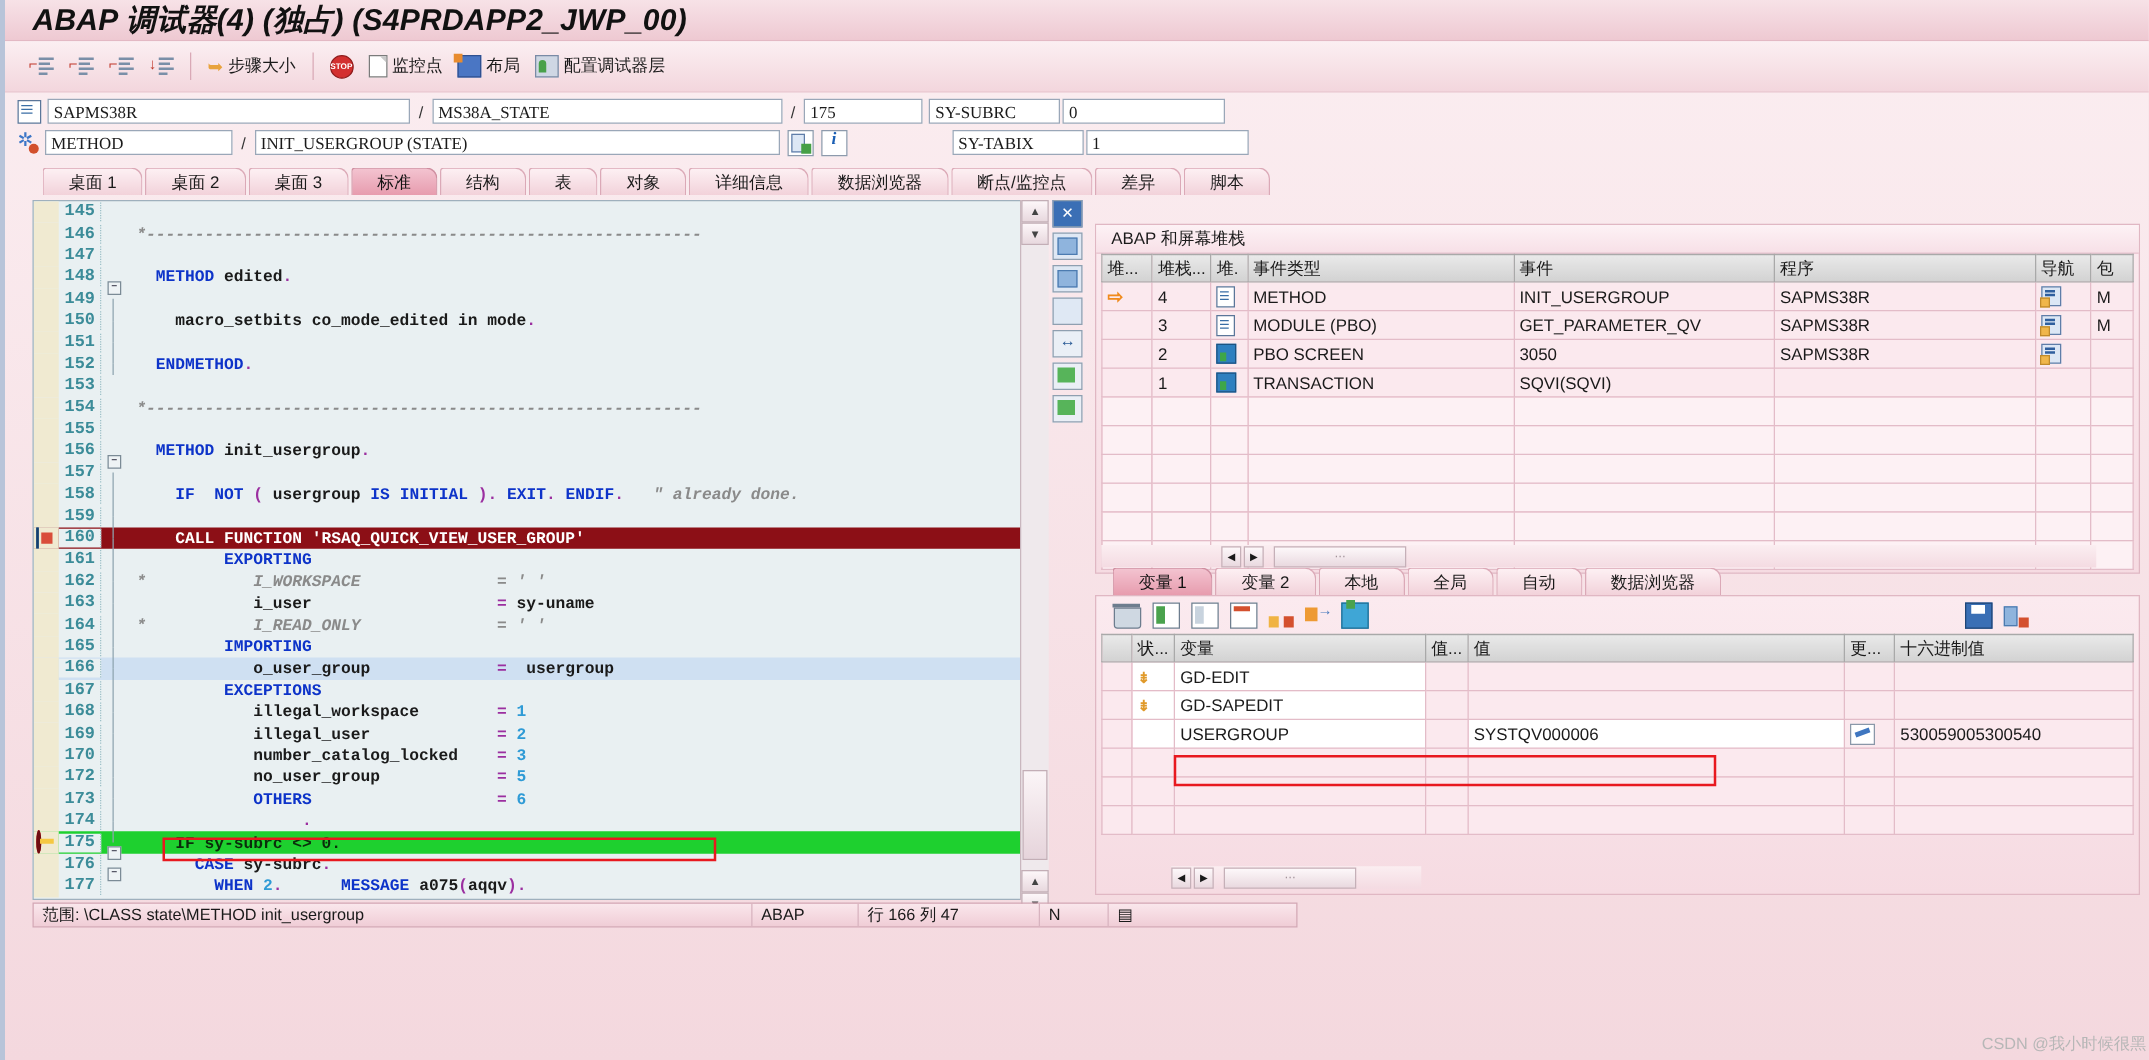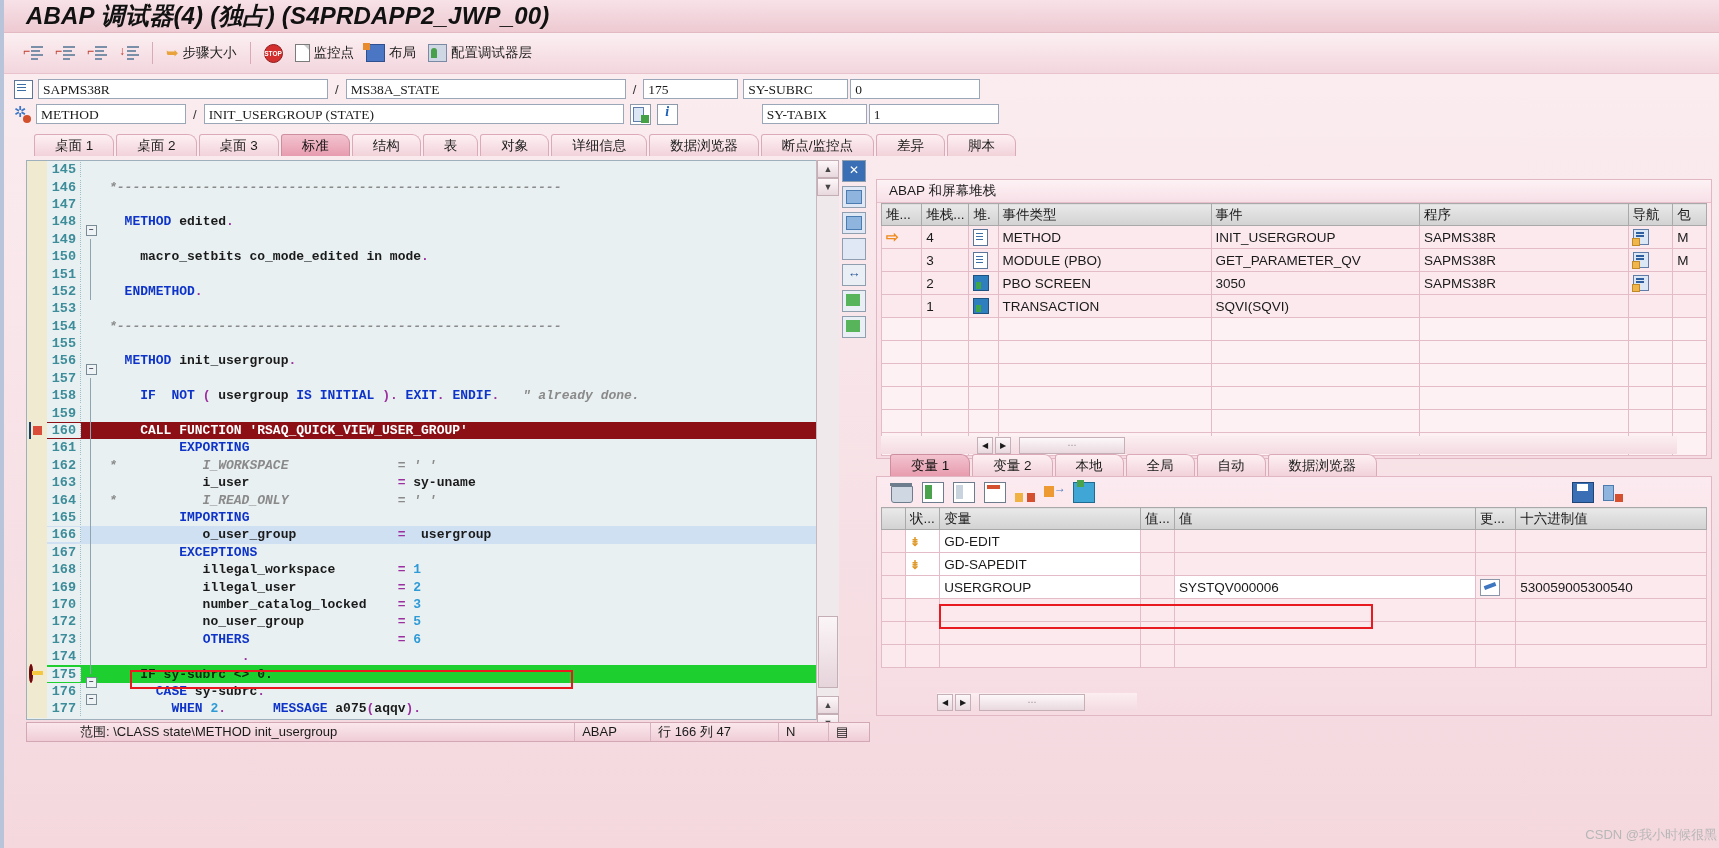--- a/index.html
+++ b/index.html
@@ -131,23 +131,23 @@
   .ct.blue:after{content:"✕";position:absolute;left:0;right:0;top:1px;text-align:center;color:#fff;font-size:12px;line-height:16px;}
   .ct.g1{background:#dfe8f4;}
   .ct.g1:after{content:"";position:absolute;left:3px;top:3px;width:14px;height:12px;background:#8fb4dd;border:1px solid #4c7bb0;}
   .ct.arrow:after{content:"↔";position:absolute;left:0;right:0;top:0;text-align:center;font-size:13px;color:#2b5b96;}
   .ct.gr:after{content:"";position:absolute;left:3px;top:3px;width:14px;height:12px;background:#57b45a;}
   .scrollstrip{position:absolute;left:806px;top:4px;width:22px;height:560px;background:#efe9ec;border-left:1px solid #c9b7be;}
   .sarrow{width:20px;height:16px;background:linear-gradient(#fdf7f9,#e8d8de);border:1px solid #c3aeb6;display:flex;align-items:center;justify-content:center;font-size:9px;color:#444;}
   .sthumb{width:18px;height:70px;background:linear-gradient(#fbf5f7,#e6d4db);border:1px solid #c3aeb6;margin:2px auto;}
   
   .codestatus{
-    position:absolute;left:16px;top:566px;width:844px;height:20px;
+    position:absolute;left:16px;top:566px;width:1012px;height:20px;
     background:linear-gradient(#fae7ec,#f0cdd6);border:1px solid #d3a8b5;
-    display:flex;align-items:flex-end;font-size:13px;box-sizing:border-box;padding-left:46px;
+    display:flex;align-items:flex-end;font-size:13px;box-sizing:border-box;
   }
   .csseg{padding:0 7px;border-right:1px solid #d8b3bf;height:18px;line-height:18px;white-space:nowrap;overflow:hidden;}
   
   .rightpane{width:840px;position:relative;padding-left:4px;}
   .panel{
     background:linear-gradient(#fbeaef,#f6dbe2);
     border:1px solid #e0b7c3;box-sizing:border-box;
   }
   .panelhdr{height:22px;line-height:22px;padding-left:12px;font-size:13.5px;
             background:linear-gradient(#fdf2f5,#f7e0e7);border-bottom:1px solid #e6bfcb;}

